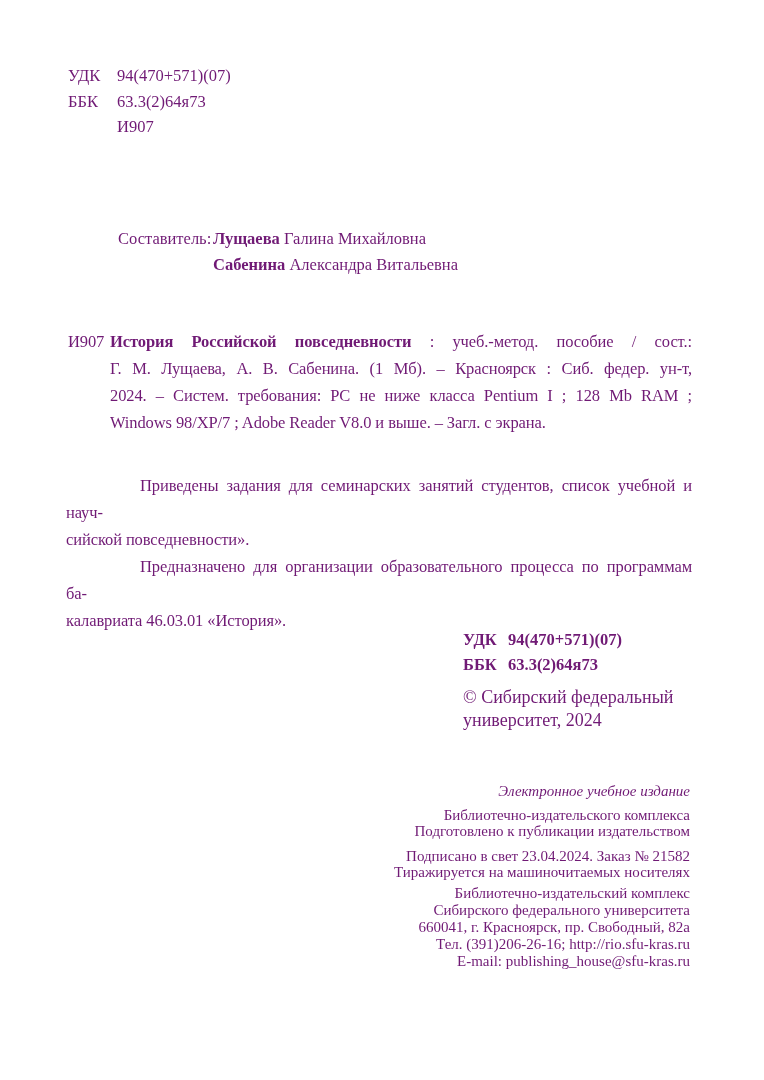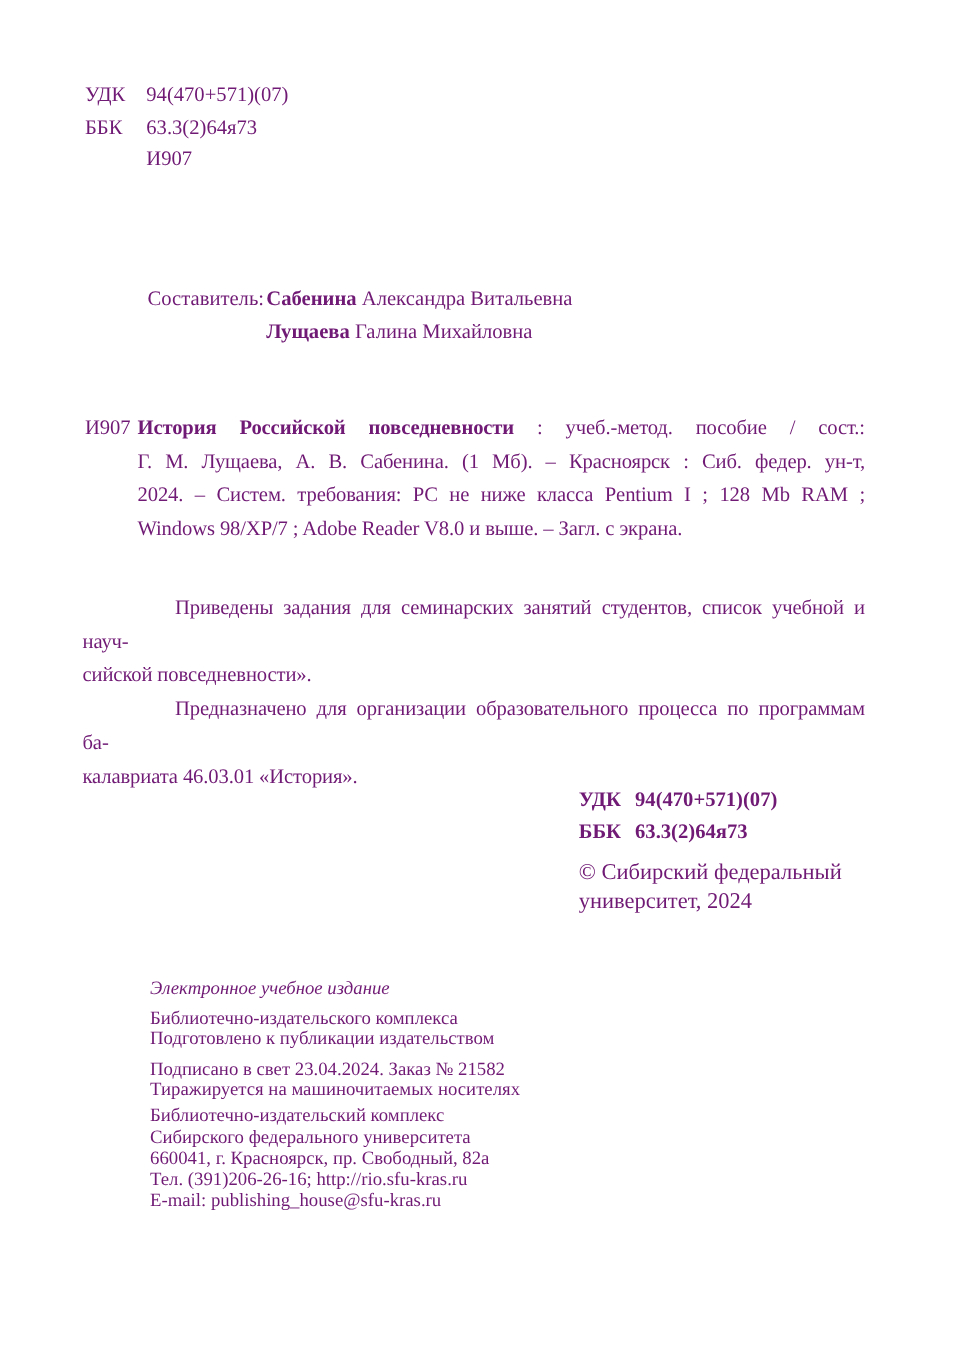--- a/index.html
+++ b/index.html
@@ -37,21 +37,21 @@
 
   
   .codes-bottom { left: 463px; top: 627px; font-size: 16.5px; line-height: 25px; font-weight: bold; }
   .codes-bottom .row { display: flex; }
   .codes-bottom .code-lbl { width: 45px; flex: 0 0 45px; }
 
   
   .copyright { left: 463px; top: 686px; font-size: 18px; line-height: 23px; }
 
   
-  .colophon { left: 120px; top: 783px; width: 570px; text-align: left; font-size: 15px; line-height: 16px; }
+  .colophon { left: 120px; top: 783px; width: 570px; text-align: right; font-size: 15px; line-height: 16px; }
   .edition { font-style: italic; margin-bottom: 8px; }
   .block-prepared { margin-bottom: 9px; }
   .block-signed { margin-bottom: 5px; }
   .block-publisher { line-height: 17px; }
 </style>
 </head>
 <body>
 
 <div class="page">
 
@@ -66,22 +66,22 @@
     </div>
     <div class="row">
       <span class="code-lbl"></span>
       <span>И907</span>
     </div>
   </section>
 
   <section class="compilers">
     <span class="comp-label">Составитель:</span>
     <div class="comp-names">
+      <div class="comp-name"><b>Лущаева</b><span> Галина Михайловна</span></div>
       <div class="comp-name"><b>Сабенина</b><span> Александра Витальевна</span></div>
-      <div class="comp-name"><b>Лущаева</b><span> Галина Михайловна</span></div>
     </div>
   </section>
 
   <section class="catalog-card">
     <span class="card-code">И907</span>
     <div class="card-body">
       <div class="jline"><b>История Российской повседневности</b><span> : учеб.-метод. пособие / сост.:</span></div>
       <div class="jline">Г. М. Лущаева, А. В. Сабенина. (1 Мб). – Красноярск : Сиб. федер. ун-т,</div>
       <div class="jline">2024. – Систем. требования: PC не ниже класса Pentium I ; 128 Mb RAM ;</div>
       <div>Windows 98/XP/7 ; Adobe Reader V8.0 и выше. – Загл. с экрана.</div>

